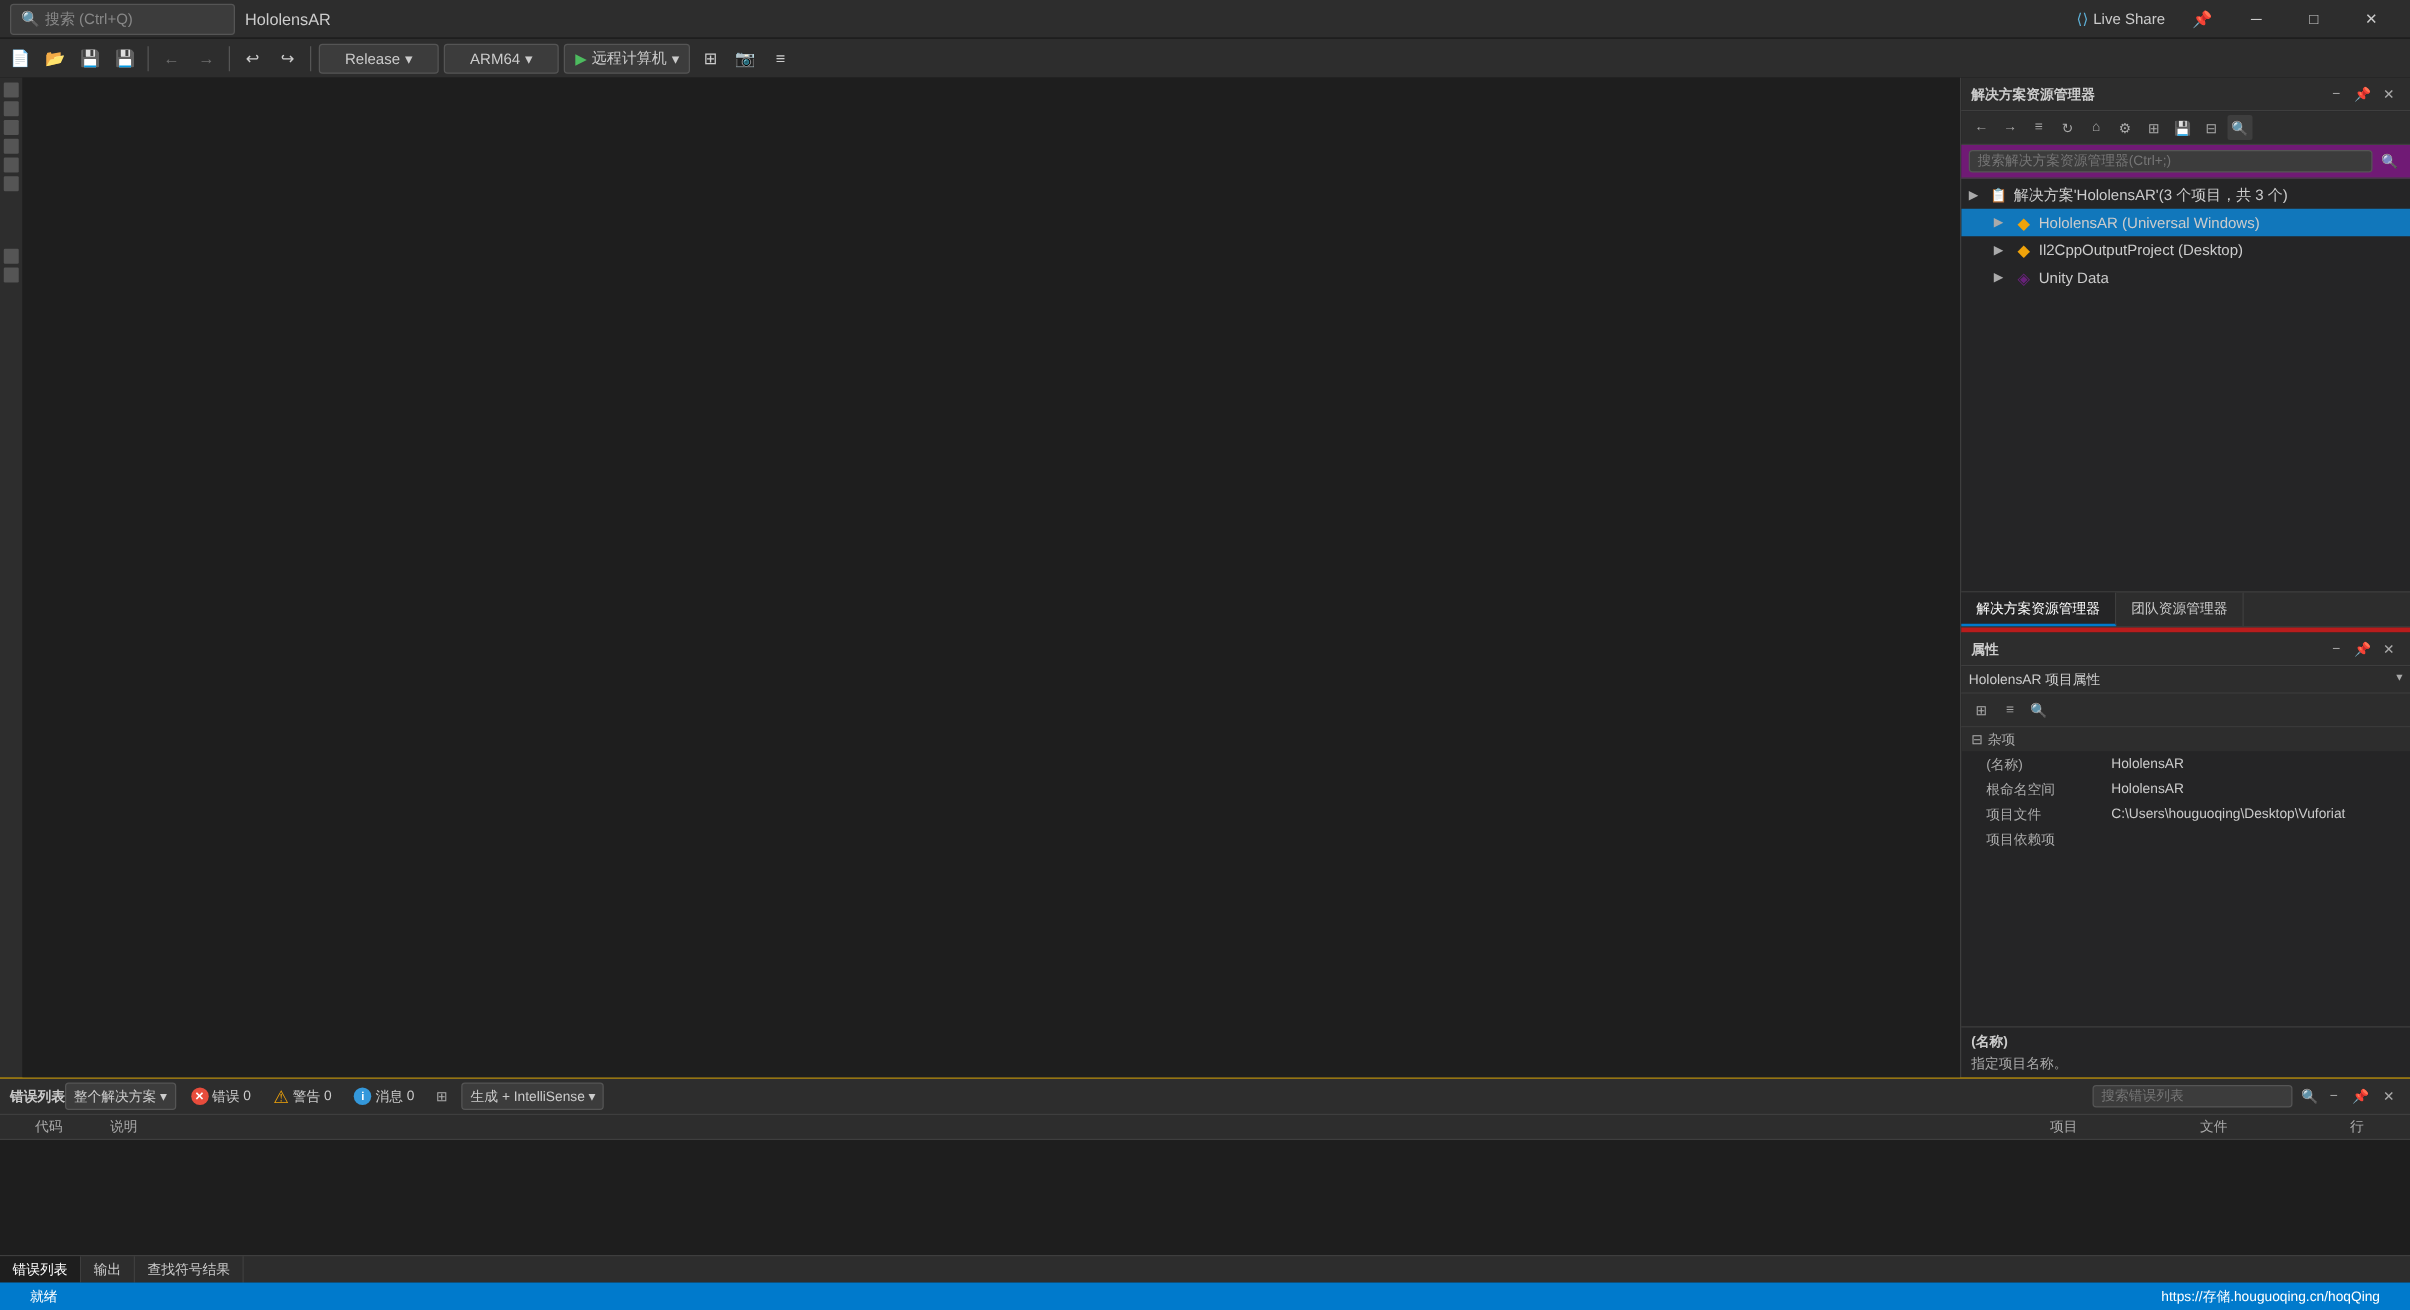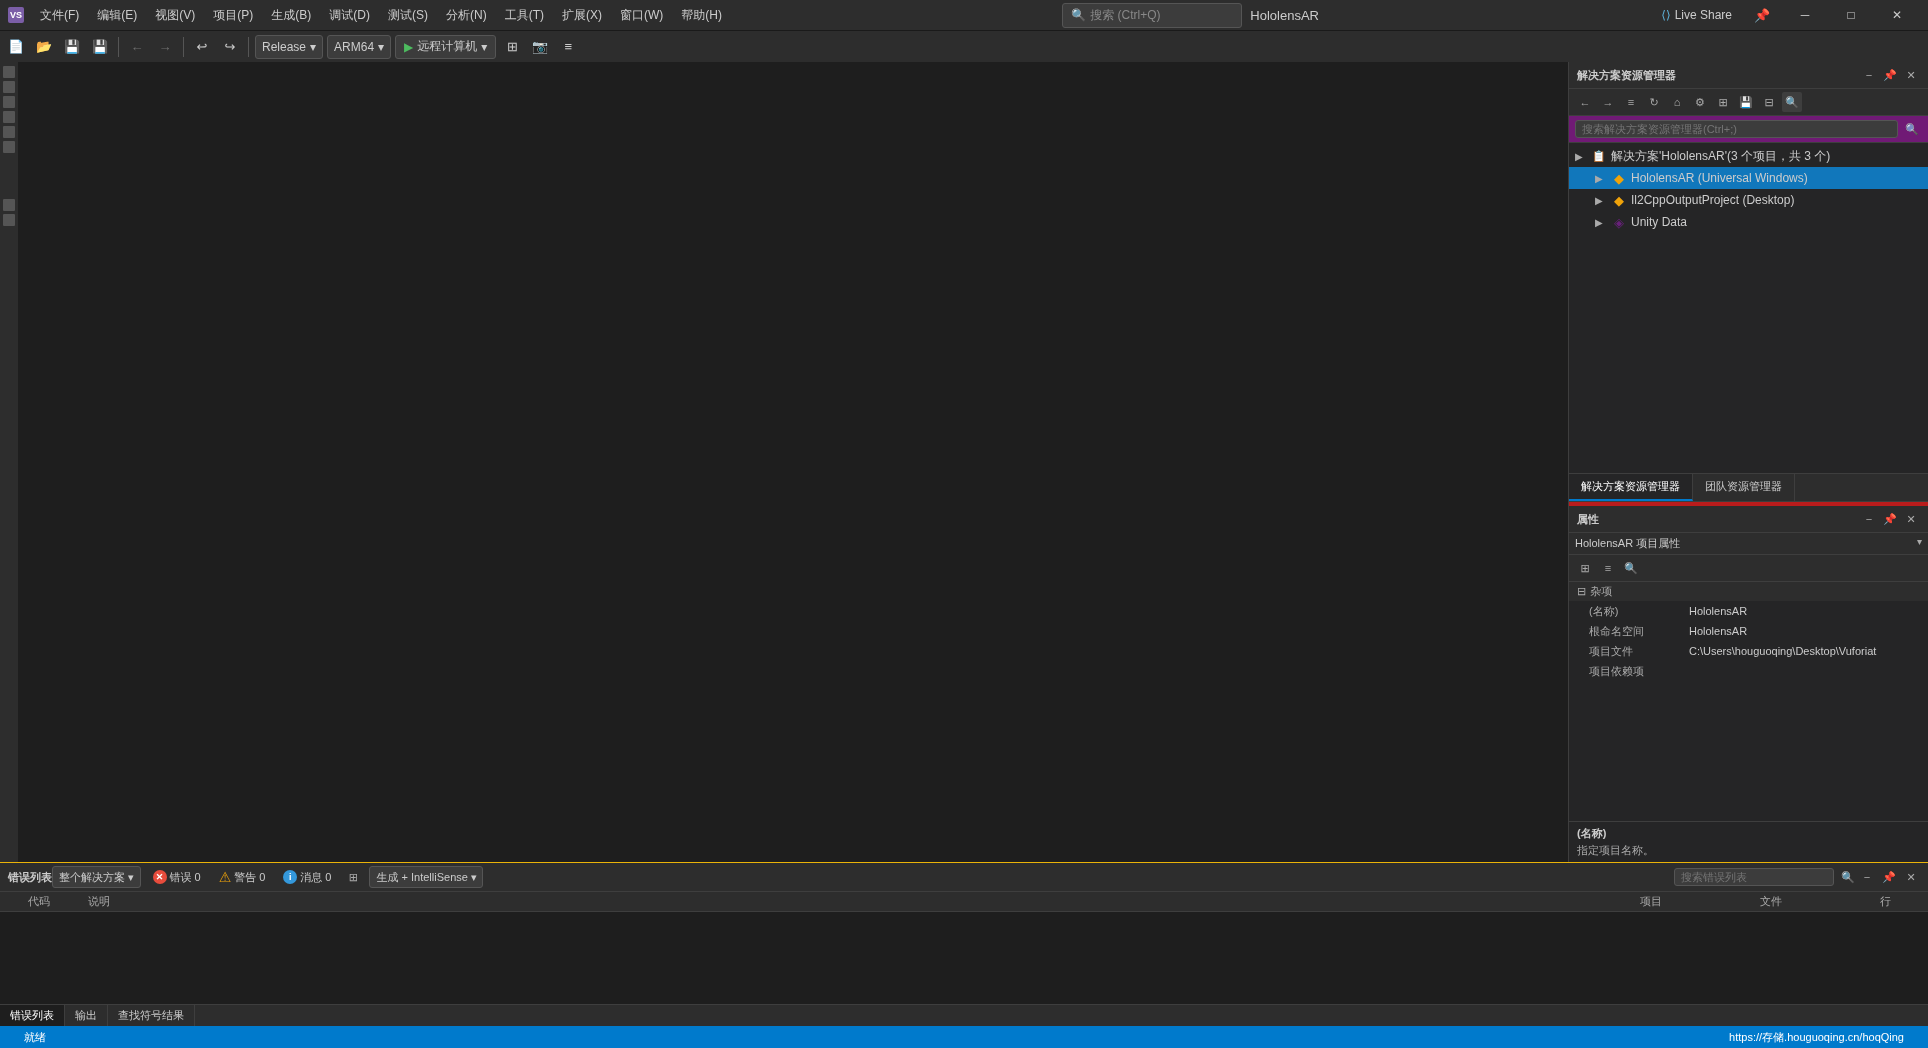--- a/index.html
+++ b/index.html
@@ -131,21 +131,21 @@
       height: 20px;
       background: #555;
       margin: 0 2px;
     }
     .toolbar-dropdown {
       display: flex;
       align-items: center;
       background: #3c3c3c;
       border: 1px solid #555;
       border-radius: 3px;
-      padding: 2px 6px;
+      padding: 2px 20px;
       cursor: pointer;
       gap: 4px;
       font-size: 12px;
       color: #cccccc;
       height: 24px;
     }
     .play-btn {
       display: flex;
       align-items: center;
       gap: 4px;
@@ -552,39 +552,20 @@
 
     
     ::-webkit-scrollbar { width: 6px; height: 6px; }
     ::-webkit-scrollbar-track { background: #1e1e1e; }
     ::-webkit-scrollbar-thumb { background: #555; border-radius: 3px; }
   </style>
 </head>
 <body>
 
 <div class="title-bar">
-  <div class="title-bar-left">
-    <div class="title-bar-app-icon">
-      <span style="font-size:9px; font-weight:bold;">VS</span>
-    </div>
-    <div class="title-bar-menu">
-      <div class="menu-item">文件(F)</div>
-      <div class="menu-item">编辑(E)</div>
-      <div class="menu-item">视图(V)</div>
-      <div class="menu-item">项目(P)</div>
-      <div class="menu-item">生成(B)</div>
-      <div class="menu-item">调试(D)</div>
-      <div class="menu-item">测试(S)</div>
-      <div class="menu-item">分析(N)</div>
-      <div class="menu-item">工具(T)</div>
-      <div class="menu-item">扩展(X)</div>
-      <div class="menu-item">窗口(W)</div>
-      <div class="menu-item">帮助(H)</div>
-    </div>
-  </div>
   <div class="title-bar-center">
     <div class="search-box">
       <span style="color:#aaa;">🔍</span>
       <span style="color:#888;">搜索 (Ctrl+Q)</span>
     </div>
     <span class="title-text">HololensAR</span>
   </div>
   <div class="title-bar-right">
     <div class="live-share-btn">
       <span style="color:#5db0d7;">⟨⟩</span>

